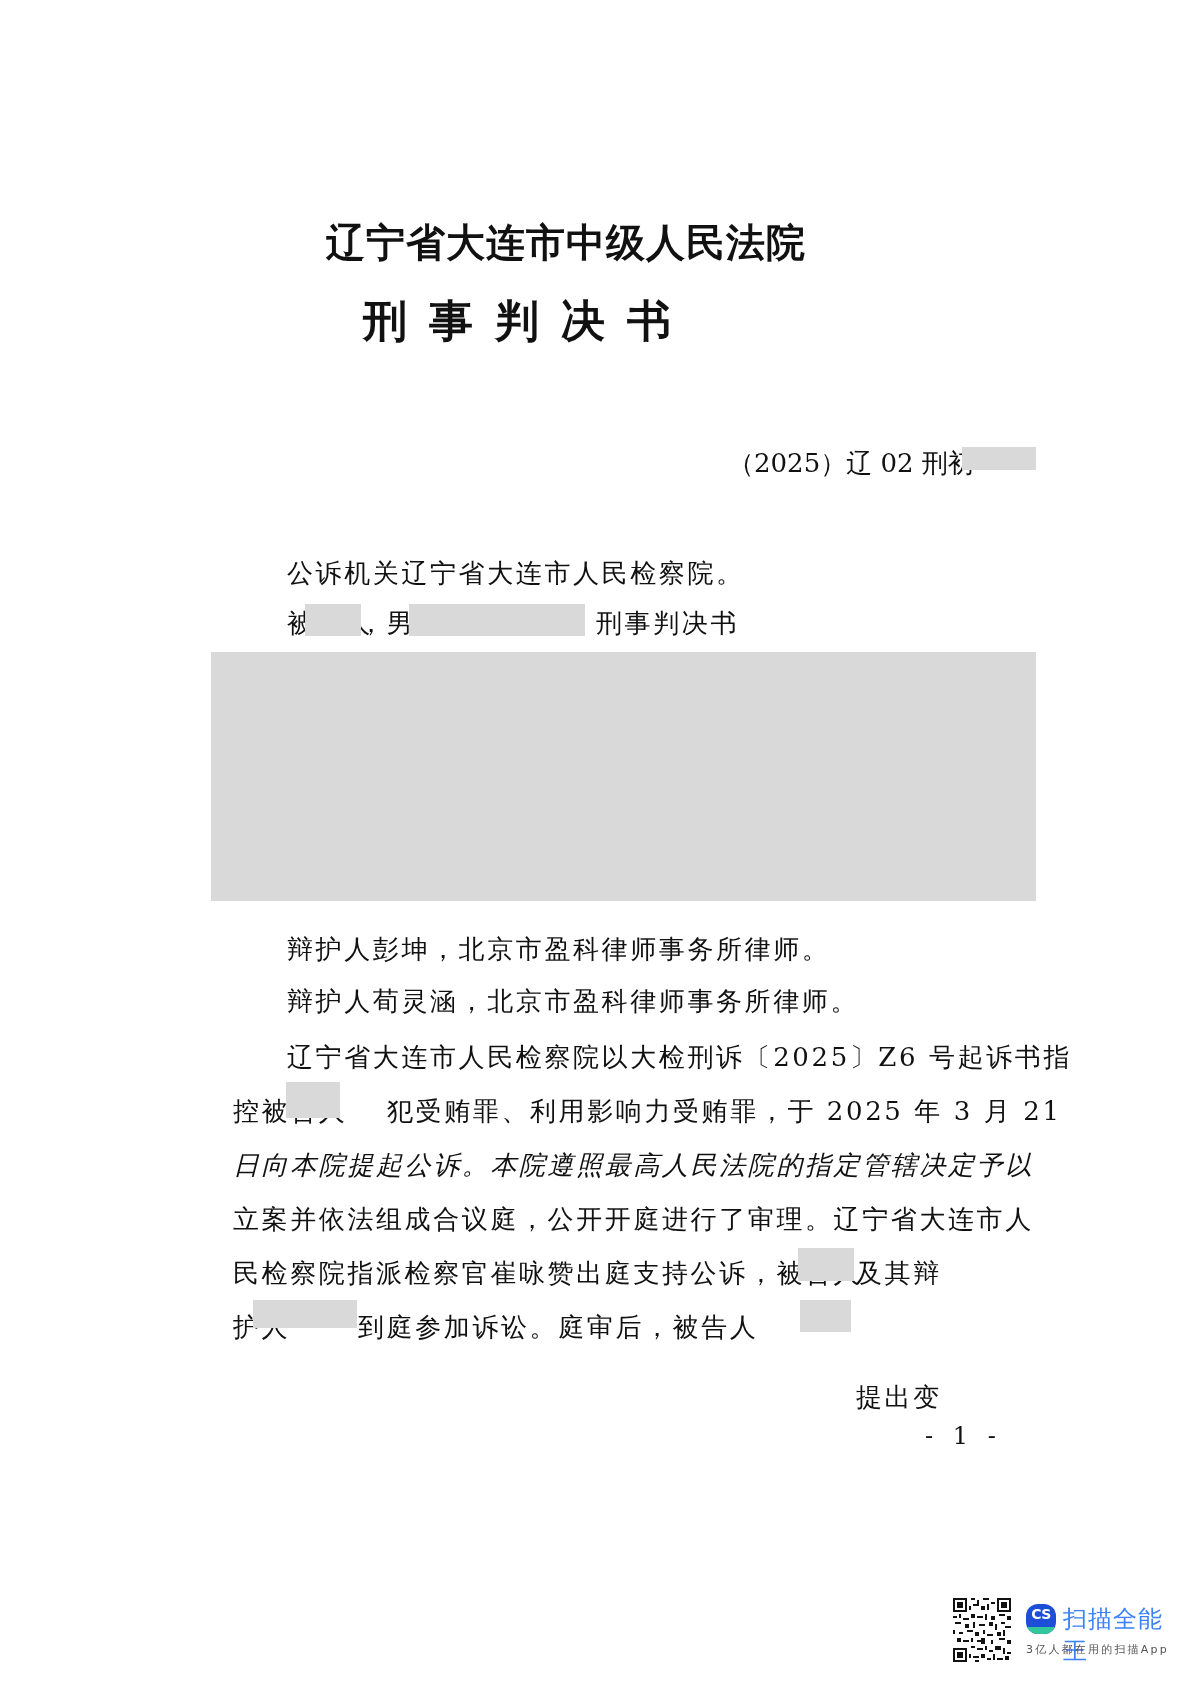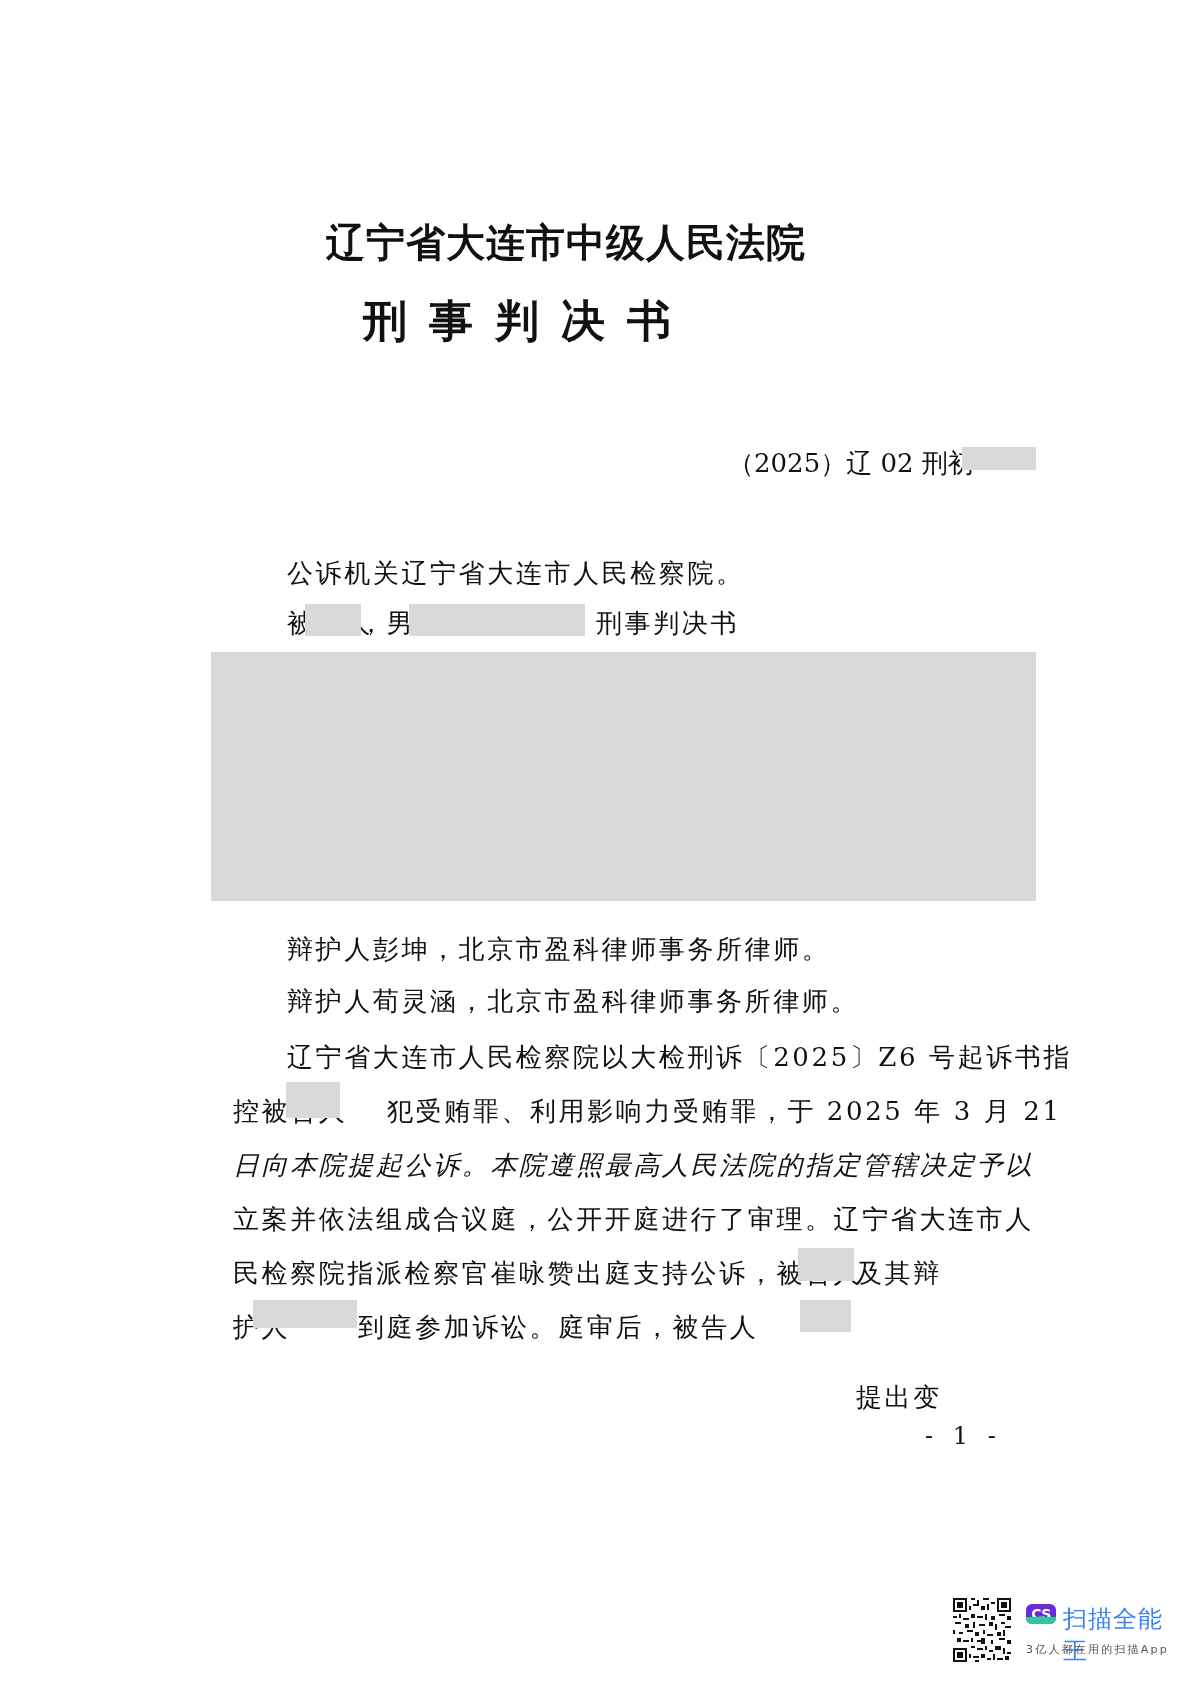--- a/index.html
+++ b/index.html
@@ -9,22 +9,22 @@
   .court-name { top: 216px; left: 0; width: 1132px; text-align: center;
                 font-size: 39px; font-weight: bold; letter-spacing: 1px; }
   .doc-type { top: 292px; left: 0; width: 1034px; text-align: center;
               font-size: 44px; font-weight: bold; letter-spacing: 22px; padding-left: 22px; box-sizing: border-box; }
   .case-no { top: 446px; left: 728px; font-size: 26px; }
   .body-line { font-size: 26px; letter-spacing: 2.6px; }
   .redact { position: absolute; background: #d9d9d9; }
   .page-no { top: 1422px; left: 925px; font-size: 24px; letter-spacing: 6px; }
   .watermark { position: absolute; left: 953px; top: 1598px; width: 225px; height: 68px; }
   .qr { position: absolute; left: 0; top: 0; width: 58px; height: 64px; }
-  .cs-logo { position: absolute; left: 73px; top: 6px; width: 30px; height: 20px;
-             background: #6d28d9; border-radius: 6px; overflow: hidden; }
+  .cs-logo { position: absolute; left: 73px; top: 6px; width: 30px; height: 30px;
+             background: #1d4ed8; border-radius: 12px; overflow: hidden; }
   .cs-logo .bar { position: absolute; left: 0; bottom: 0; width: 100%; height: 7px; background: #2fc79b; }
   .cs-logo .txt { position: absolute; top: 2px; left: 0; width: 100%; text-align: center;
                   color: #fff; font: bold 14px "DejaVu Sans", sans-serif; letter-spacing: -0.5px; }
   .cs-name { position: absolute; left: 110px; top: 5px; font: 24px "DejaVu Sans", sans-serif; color: #3b82f6; letter-spacing: 1px; }
   .cs-tag { position: absolute; left: 73px; top: 44px; font: 11px "DejaVu Sans", sans-serif; color: #555; letter-spacing: 2.2px; }
 </style>
 </head>
 <body>
 
 <div>

